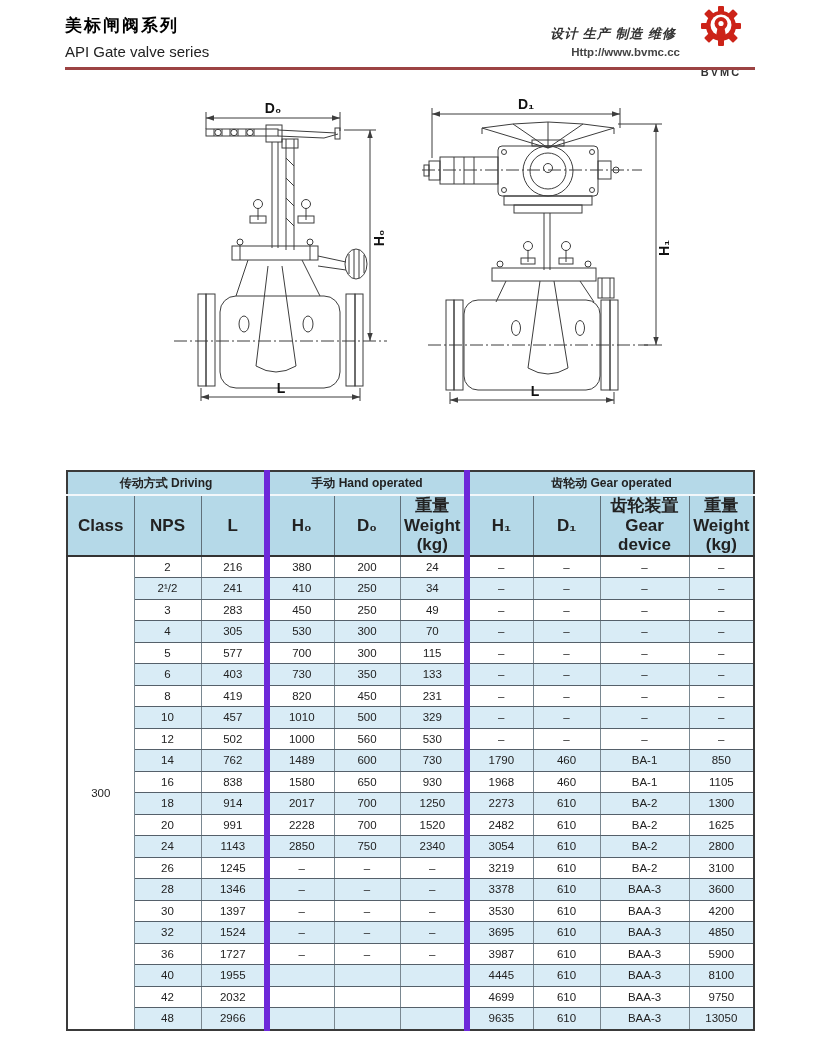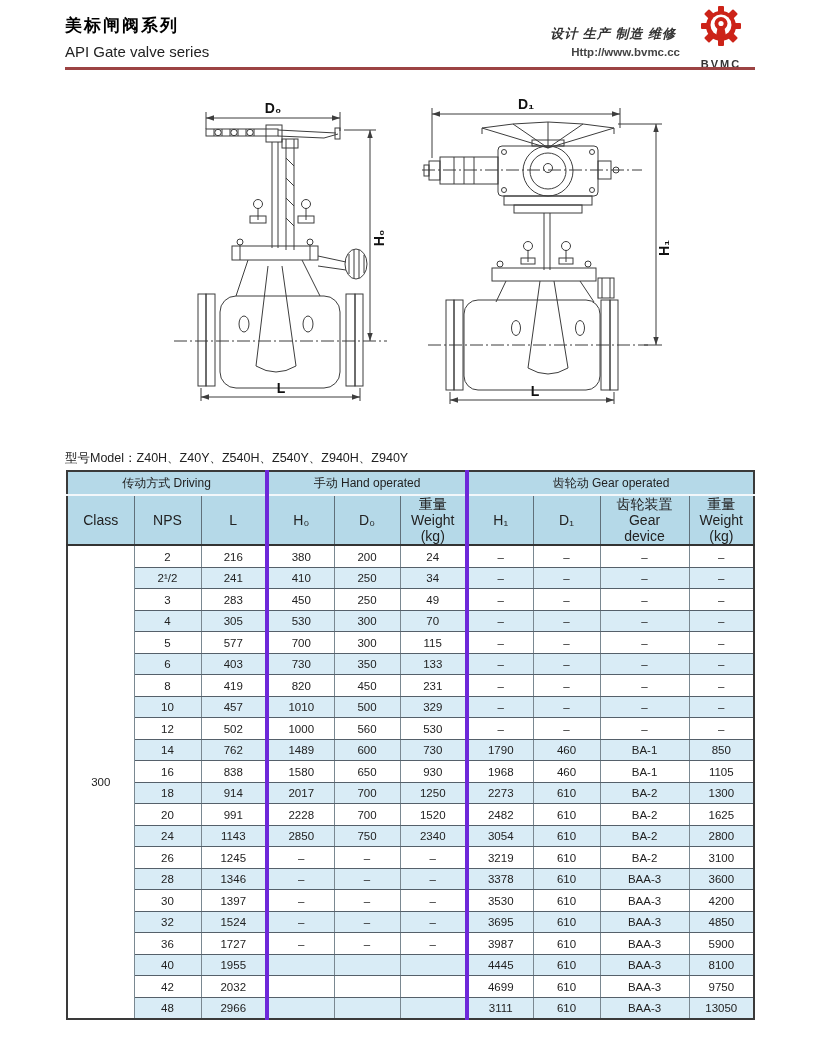--- a/index.html
+++ b/index.html
@@ -5,39 +5,39 @@
   html,body{margin:0;padding:0;background:#e8e8e8;}
   .page{position:relative;width:820px;height:1048px;background:#ffffff;margin:0 auto;
         font-family:"Liberation Sans","DejaVu Sans",sans-serif;color:#1a1a1a;overflow:hidden;}
 
   
   .title-zh{position:absolute;left:65px;top:14px;font-size:17px;font-weight:bold;letter-spacing:2px;color:#000000;}
   .title-en{position:absolute;left:65px;top:43px;font-size:15px;color:#222;}
   .tagline{position:absolute;right:144px;top:25px;font-size:13px;font-style:italic;font-weight:bold;color:#333;letter-spacing:1px;}
   .website{position:absolute;right:140px;top:46px;font-size:11.5px;font-weight:bold;color:#444;}
   .logo{position:absolute;left:692px;top:4px;width:58px;text-align:center;}
-  .logo-text{font-size:11px;font-weight:bold;letter-spacing:2px;color:#333;margin-top:0px;}
+  .logo-text{font-size:11px;font-weight:bold;letter-spacing:2px;color:#333;margin-top:8px;}
   .rule{position:absolute;left:65px;top:67px;width:690px;height:3px;background:#9c4343;}
 
   
   .drawing{position:absolute;}
   .drawing svg text{font-family:"Liberation Sans","DejaVu Sans",sans-serif;}
 
   
   .sec-title{position:absolute;left:65px;top:424px;font-size:16px;font-weight:bold;color:#111;}
   .model-line{position:absolute;left:65px;top:450px;font-size:12.5px;color:#222;}
 
   
   .tbl-wrap{position:absolute;left:66px;top:470px;}
   table{border-collapse:collapse;table-layout:fixed;width:687px;border:2px solid #3a3a3a;}
-  thead th{background:#b5d9e8;font-weight:normal;color:#222;text-align:center;vertical-align:middle;
+  thead th{background:#b5d9e8;font-weight:bold;color:#222;text-align:center;vertical-align:middle;
            border:1px solid #60707a;padding:0;}
   th.grp-label{height:22px;font-size:12px;border-bottom:2px solid #f2f7fa;}
-  th.col-label{height:42px;font-size:14px;white-space:pre-line;line-height:1.15;}
-  th.gsep, td.gsep{border-left:4px solid #6d28d9;}
+  th.col-label{height:42px;font-size:17px;white-space:pre-line;line-height:1.15;}
+  th.gsep, td.gsep{border-left:6px solid #6d28d9;}
   tbody td{height:20.5px;text-align:center;vertical-align:middle;font-size:11.5px;color:#222;
            border:1px solid; border-color:#55606a #7a8891;padding:0;background:#ffffff;}
   tbody tr.alt td{background:#d9ecf6;}
   td.class-cell{background:#ffffff !important;font-size:11.5px;}
   thead{border-bottom:2px solid #333;}
 </style>
 </head>
 <body>
 
 <div class="page">
@@ -253,21 +253,20 @@
 
         <line x1="2" y1="72" x2="222" y2="72" stroke-dasharray="13 3 2 3"></line>
         <line x1="8" y1="247" x2="228" y2="247" stroke-dasharray="13 3 2 3"></line>
       </g>
       <text x="106" y="11" text-anchor="middle" font-size="14" font-weight="bold" fill="#111">D₁</text>
       <text x="249" y="150" text-anchor="middle" font-size="14" font-weight="bold" fill="#111" transform="rotate(-90 249 150)">H₁</text>
       <text x="115" y="298" text-anchor="middle" font-size="14" font-weight="bold" fill="#111">L</text>
     </svg>
   </div>
 
-  <div class="model-line">型号Model：Z40H、Z40Y、Z540H、Z540Y、Z940H、Z940Y</div>
 
   <div class="tbl-wrap">
     <table>
       <colgroup>
         <col style="width:67px">
           <col style="width:67px">
           <col style="width:66px">
         <col style="width:67px">
           <col style="width:66px">
           <col style="width:67px">
@@ -533,21 +532,21 @@
             <td>610</td>
             <td>BAA-3</td>
             <td>9750</td>
           </tr>
           <tr class="alt">
             <td>48</td>
             <td>2966</td>
             <td class="gsep"></td>
             <td></td>
             <td></td>
-            <td class="gsep">3111</td>
+            <td class="gsep">9635</td>
             <td>610</td>
             <td>BAA-3</td>
             <td>13050</td>
           </tr>
         </tbody>
     </table>
   </div>
 
 </div>
 

